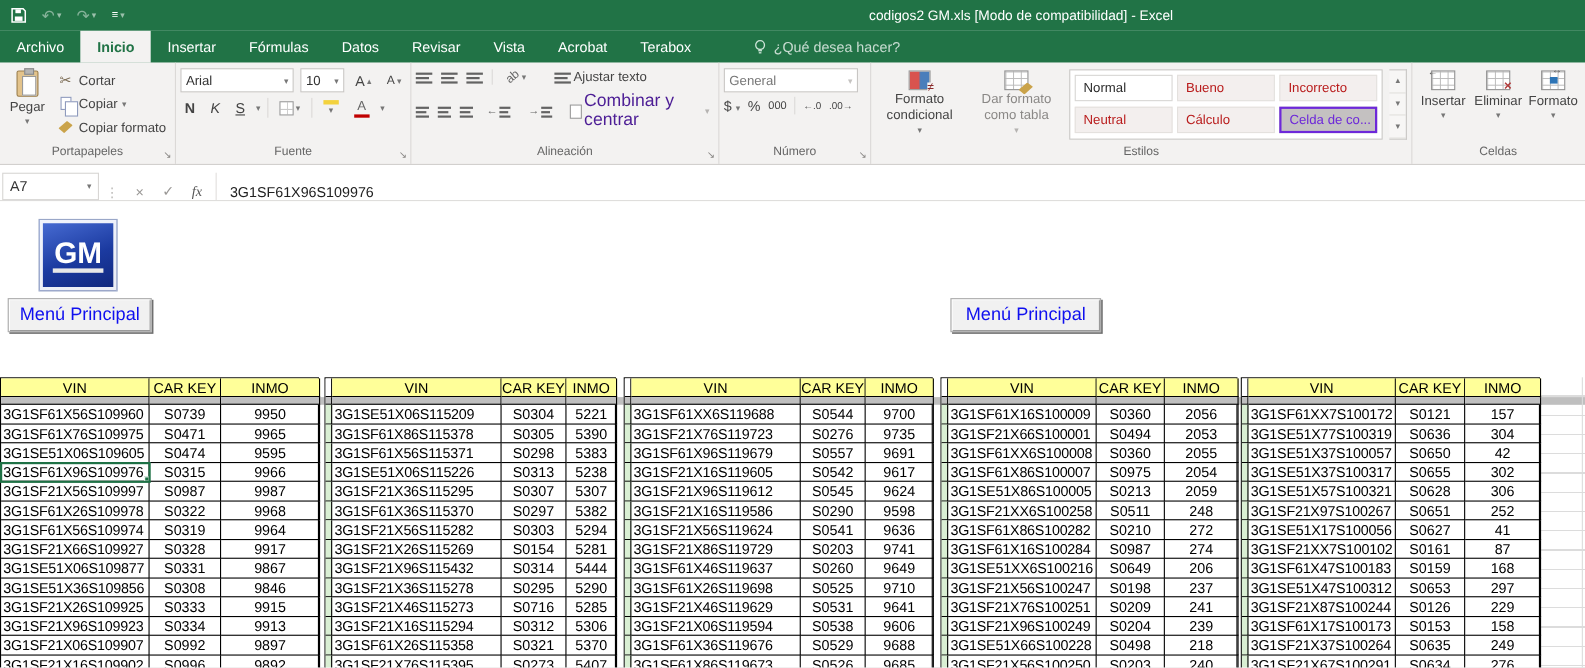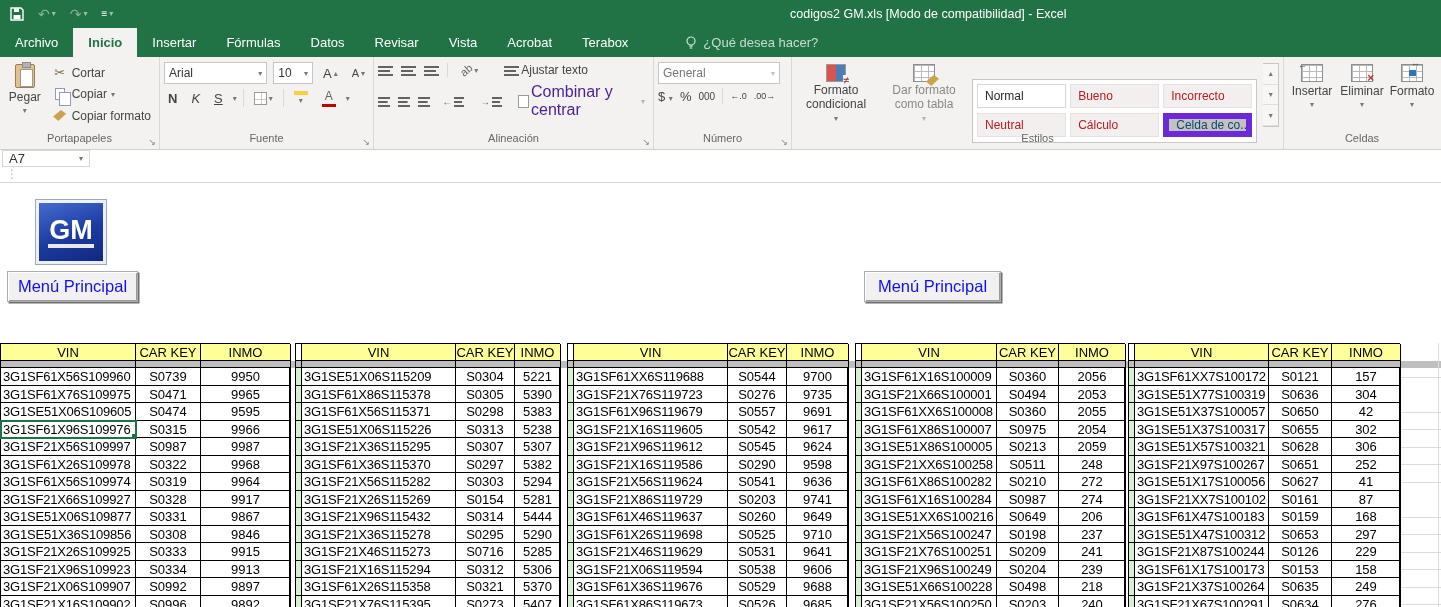--- a/index.html
+++ b/index.html
@@ -53,36 +53,36 @@
      linear-gradient(#c9c9c9 1px,transparent 1px) 0 6px/100% 1px no-repeat,
      linear-gradient(90deg,#c9c9c9 1px,transparent 1px) 6px 0/1px 100% no-repeat,#fff;}
   .fill-ic,.fontcol-ic{display:flex;flex-direction:column;align-items:center;gap:1px;font-size:11px;color:#666;}
   .cbar{width:14px;height:4px;}
   .lni{width:15px;height:11px;background:
      linear-gradient(#636363,#636363) 0 1px/100% 2px no-repeat,
      linear-gradient(#636363,#636363) 0 5px/80% 2px no-repeat,
      linear-gradient(#636363,#636363) 0 9px/100% 2px no-repeat;}
   .vdiv{width:1px;height:60px;background:#dbd9d7;margin:4px 3px 0 3px;}
   .numsym{font-size:13px;color:#444;}
-  .chipbox{width:292px;height:64px;background:#fff;border:1px solid #c8c6c4;display:grid;grid-template-columns:1fr 1fr 1fr;gap:4px;padding:4px;margin-top:19px;}
+  .chipbox{width:292px;height:64px;background:#fff;border:1px solid #c8c6c4;display:grid;grid-template-columns:1fr 1fr 1fr;gap:4px;padding:4px;margin-top:3px;}
   .chip{height:24px;border:1px solid #e4e1de;background:#f3efee;color:#b91c1c;font-size:12px;display:flex;align-items:center;padding-left:7px;overflow:hidden;white-space:nowrap;cursor:default;}
   .chip.normal{background:#fff;border-color:#d8d6d4;color:#2b2b2b;}
-  .chip.selected{background:#c4c1c1;border:6px solid #6d28d9;color:#0c4a6e;}
+  .chip.selected{background:#c4c1c1;border:2px solid #6d28d9;color:#6d28d9;}
   .galarrows{width:16px;height:64px;margin-top:3px;display:flex;flex-direction:column;border:1px solid #c8c6c4;border-left:none;background:#f7f6f5;}
   .galarrows span{flex:1;display:flex;align-items:center;justify-content:center;font-size:7px;color:#777;border-bottom:1px solid #e1dfdd;}
   .grid-ic{width:22px;height:18px;border:1px solid #8f8f8f;background:
      linear-gradient(#b9b9b9 1px,transparent 1px) 0 0/100% 6px,
      linear-gradient(90deg,#b9b9b9 1px,transparent 1px) 0 0/7px 100%,#fff;position:relative;}
   .grid-ic .ov{position:absolute;font-size:12px;line-height:1;right:-2px;bottom:-3px;font-weight:bold;}
   .cf-ic{width:20px;height:18px;border:1px solid #9a9a9a;background:linear-gradient(90deg,#d9534f 0 45%,#4a7ebb 55% 100%);position:relative;}
   .cf-ic .ov{position:absolute;right:-4px;bottom:-5px;font-size:11px;color:#8a2b2b;background:#f3f2f1;line-height:1;}
   .twoline{font-size:12px;color:#444;text-align:center;line-height:1.15;}
 
   
-  .fbar{position:absolute;top:150px;left:0;right:0;height:33px;background:#fff;border-bottom:1px solid #d8d6d4;display:flex;align-items:flex-start;flex-direction:column;}
+  .fbar{position:absolute;top:150px;left:0;right:0;height:33px;background:#fff;border-bottom:1px solid #d8d6d4;display:flex;align-items:flex-end;}
   .namebox{width:88px;height:25px;margin-left:2px;border:1px solid #d8d6d4;display:flex;align-items:center;justify-content:space-between;padding:0 6px;font-size:13px;color:#333;}
   .fb-dots{color:#b9b7b5;font-size:12px;margin:0 6px;}
   .fb-btn{width:26px;text-align:center;font-size:13px;color:#9a9896;cursor:default;}
   .fb-fx{font-family:"Liberation Serif","DejaVu Serif",serif;font-style:italic;color:#555;}
   .fb-sep{width:1px;height:25px;background:#e1dfdd;margin:0 4px;}
   .fb-value{font-size:13px;color:#222;padding-left:8px;}
 
   
   .sheet{position:absolute;top:183px;left:0;right:0;bottom:0;background:#fff;overflow:hidden;}
   .gm-logo{position:absolute;left:35px;top:16px;width:72px;height:66px;background:linear-gradient(160deg,#4a6fd6 0%,#1b3aa0 55%,#10267a 100%);border:1px solid #9aa7c8;box-shadow:inset 0 0 0 3px rgba(255,255,255,.92);display:flex;align-items:center;justify-content:center;}

